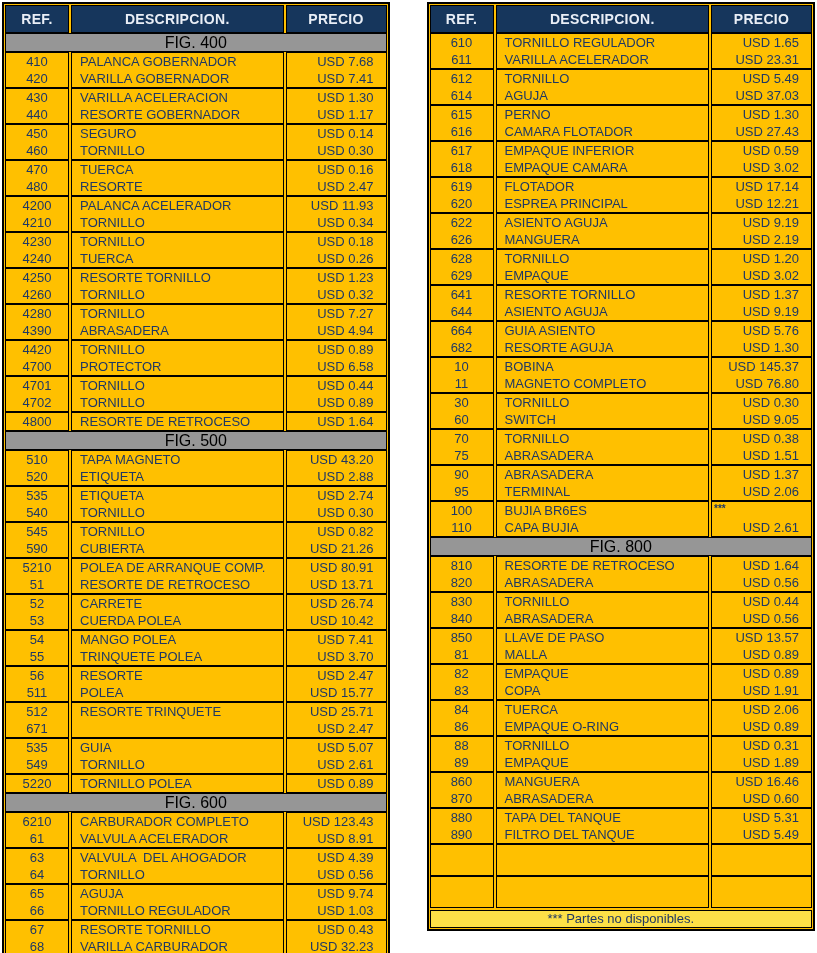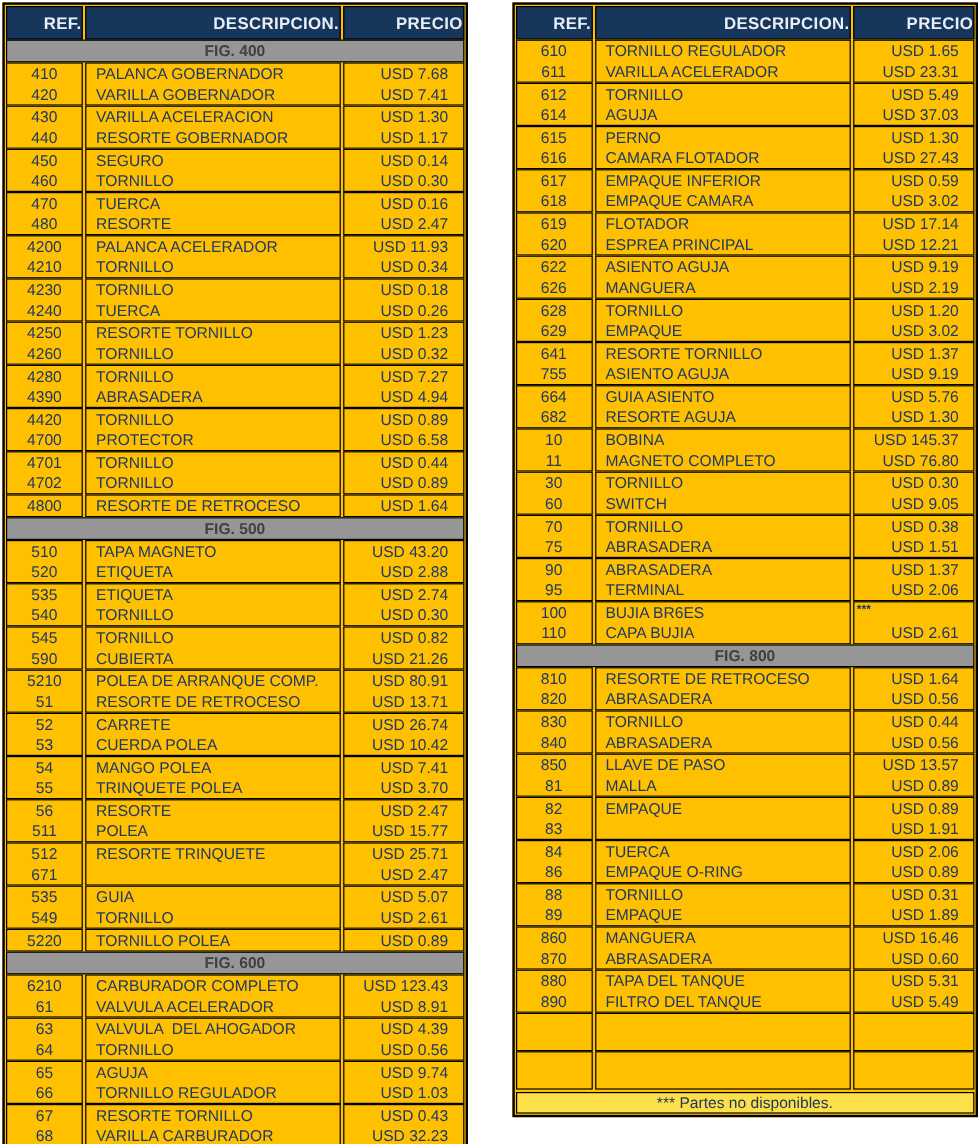--- a/index.html
+++ b/index.html
@@ -27,32 +27,32 @@
     grid-template-columns: 64px 1fr 101px;
     gap: 2px;
   }
   .th {
     box-sizing: border-box;
     border: 1px solid #000;
     background: #16365C;
     color: #E9EEF6;
     font-size: 14px;
     font-weight: bold;
-    text-align: right;
+    text-align: center;
     line-height: 26px;
     height: 28px;
     letter-spacing: 0.3px;
   }
   .section {
     box-sizing: border-box;
     border: 1px solid #000;
     background: #969696;
-    color: #404040;
-    font-size: 13px;
-    font-weight: bold;
+    color: #000000;
+    font-size: 16px;
+    font-weight: normal;
     text-align: center;
     line-height: 17px;
     height: 19px;
   }
   .cell {
     box-sizing: border-box;
     border: 1px solid #000;
     background: #FFC000;
     color: #1F3864;
     overflow: hidden;
@@ -548,21 +548,21 @@
             <div class="line">EMPAQUE</div>
           </div>
           <div class="cell c-price">
             <div class="line">USD 1.20</div>
             <div class="line">USD 3.02</div>
           </div>
         </div>
         <div class="block">
           <div class="cell c-ref">
             <div class="line">641</div>
-            <div class="line">755</div>
+            <div class="line">644</div>
           </div>
           <div class="cell c-desc">
             <div class="line">RESORTE TORNILLO</div>
             <div class="line">ASIENTO AGUJA</div>
           </div>
           <div class="cell c-price">
             <div class="line">USD 1.37</div>
             <div class="line">USD 9.19</div>
           </div>
         </div>
@@ -693,20 +693,21 @@
             <div class="line">USD 0.89</div>
           </div>
         </div>
         <div class="block">
           <div class="cell c-ref">
             <div class="line">82</div>
             <div class="line">83</div>
           </div>
           <div class="cell c-desc">
             <div class="line">EMPAQUE</div>
+            <div class="line">COPA</div>
           </div>
           <div class="cell c-price">
             <div class="line">USD 0.89</div>
             <div class="line">USD 1.91</div>
           </div>
         </div>
         <div class="block">
           <div class="cell c-ref">
             <div class="line">84</div>
             <div class="line">86</div>

